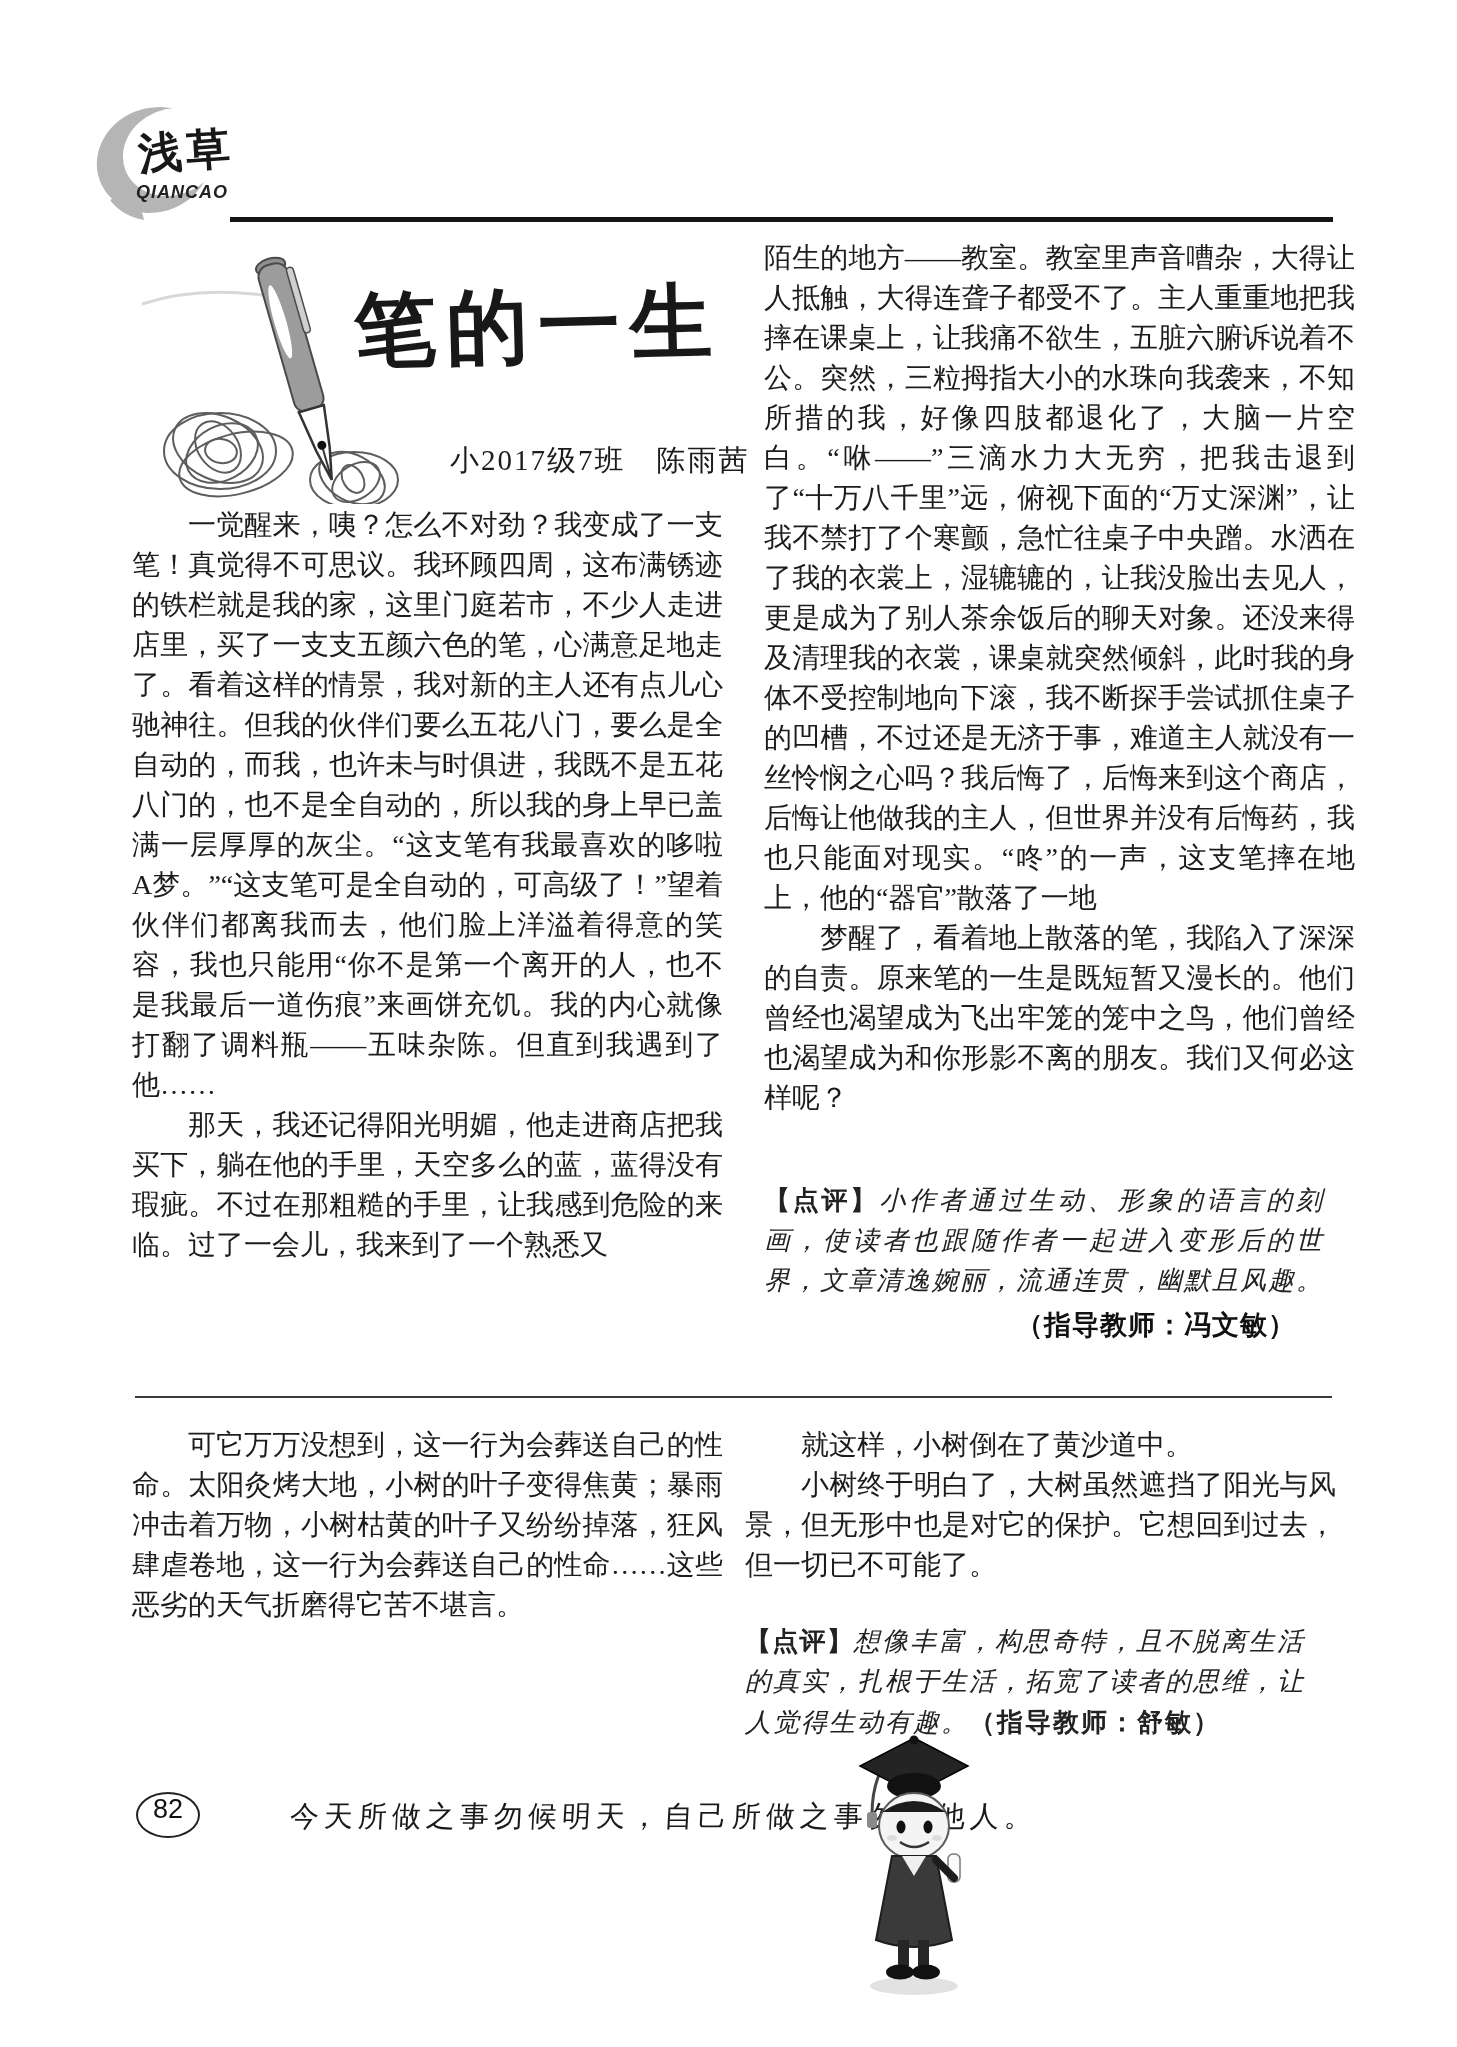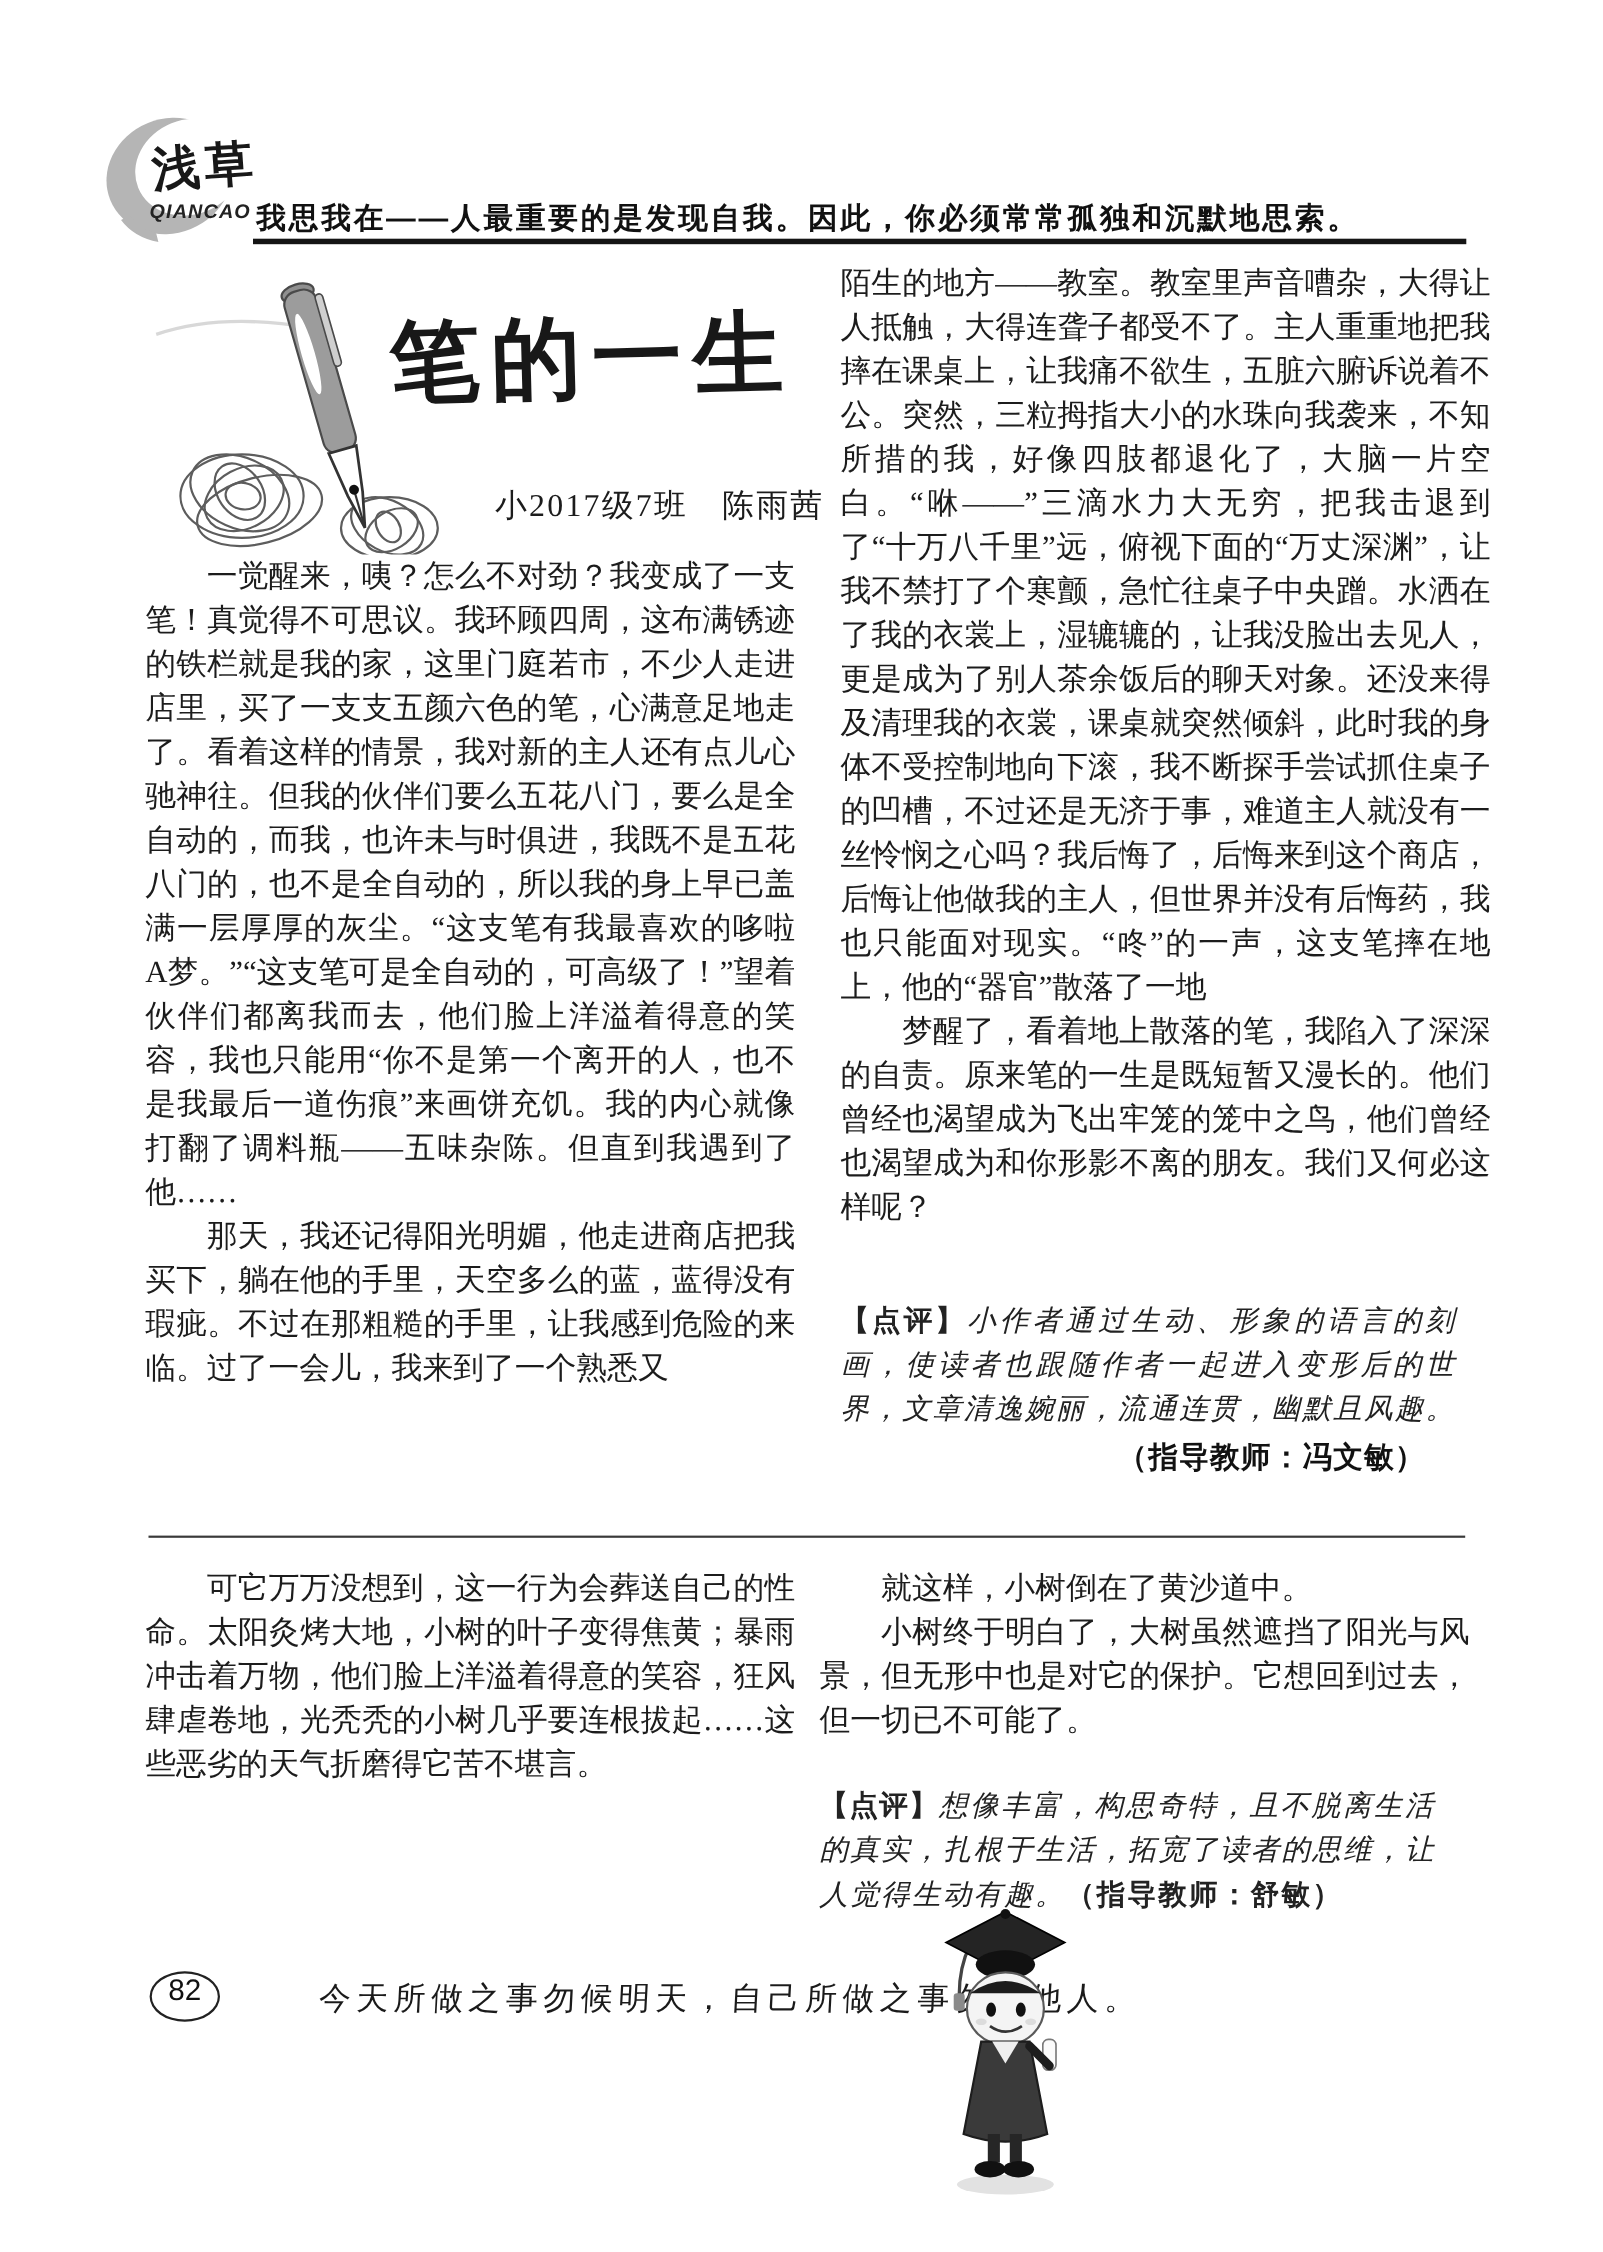--- a/index.html
+++ b/index.html
@@ -111,21 +111,20 @@
 
   <div class="logo">
     <svg width="170" height="125" viewBox="0 0 170 125">
       <ellipse cx="62" cy="60" rx="58" ry="52" fill="#b5b5b5" transform="rotate(-22 62 60)"></ellipse>
       <ellipse cx="80" cy="52" rx="50" ry="43" fill="#ffffff" transform="rotate(-22 80 52)"></ellipse>
       <path d="M18,100 Q30,116 52,120 L50,112 Q34,108 26,96 Z" fill="#b5b5b5"></path>
     </svg>
     <div class="logo-cn">浅草</div>
     <div class="logo-en">QIANCAO</div>
   </div>
-  <div class="tagline">我思我在——人最重要的是发现自我。因此，你必须常常孤独和沉默地思索。</div>
   <div class="header-rule"></div>
 
   <div class="col top-left">
 
     <div class="title-block">
       <svg class="pen-art" width="300" height="258" viewBox="0 0 300 258">
 
         <path d="M10,58 Q70,38 150,52" stroke="#d8d8d8" stroke-width="3" fill="none"></path>
 
         <g stroke="#5d5d5d" stroke-width="2" fill="none">
@@ -170,21 +169,21 @@
       <div class="cm-first">
         <span class="cm-label">【点评】</span><span>小作者通过生动、形象的语言的刻画，使读者也跟随作者一起进入变形后的世界，文章清逸婉丽，流通连贯，幽默且风趣。</span>
       </div>
     </div>
     <div class="teacher-line">（指导教师：冯文敏）</div>
   </div>
 
   <div class="section-divider"></div>
 
   <div class="col bot-left">
-    <p>可它万万没想到，这一行为会葬送自己的性命。太阳灸烤大地，小树的叶子变得焦黄；暴雨冲击着万物，他们脸上洋溢着得意的笑容，狂风肆虐卷地，光秃秃的小树几乎要连根拔起……这些恶劣的天气折磨得它苦不堪言。</p>
+    <p>可它万万没想到，这一行为会葬送自己的性命。太阳灸烤大地，小树的叶子变得焦黄；暴雨冲击着万物，小树枯黄的叶子又纷纷掉落，狂风肆虐卷地，这一行为会葬送自己的性命……这些恶劣的天气折磨得它苦不堪言。</p>
   </div>
 
   <div class="col bot-right">
     <p>就这样，小树倒在了黄沙道中。</p>
     <p>小树终于明白了，大树虽然遮挡了阳光与风景，但无形中也是对它的保护。它想回到过去，但一切已不可能了。</p>
 
     <div class="comment comment-2">
       <div class="cm-first">
         <span class="cm-label">【点评】</span><span>想像丰富，构思奇特，且不脱离生活的真实，扎根于生活，拓宽了读者的思维，让人觉得生动有趣。</span><span class="teacher-inline">（指导教师：舒敏）</span>
       </div>

